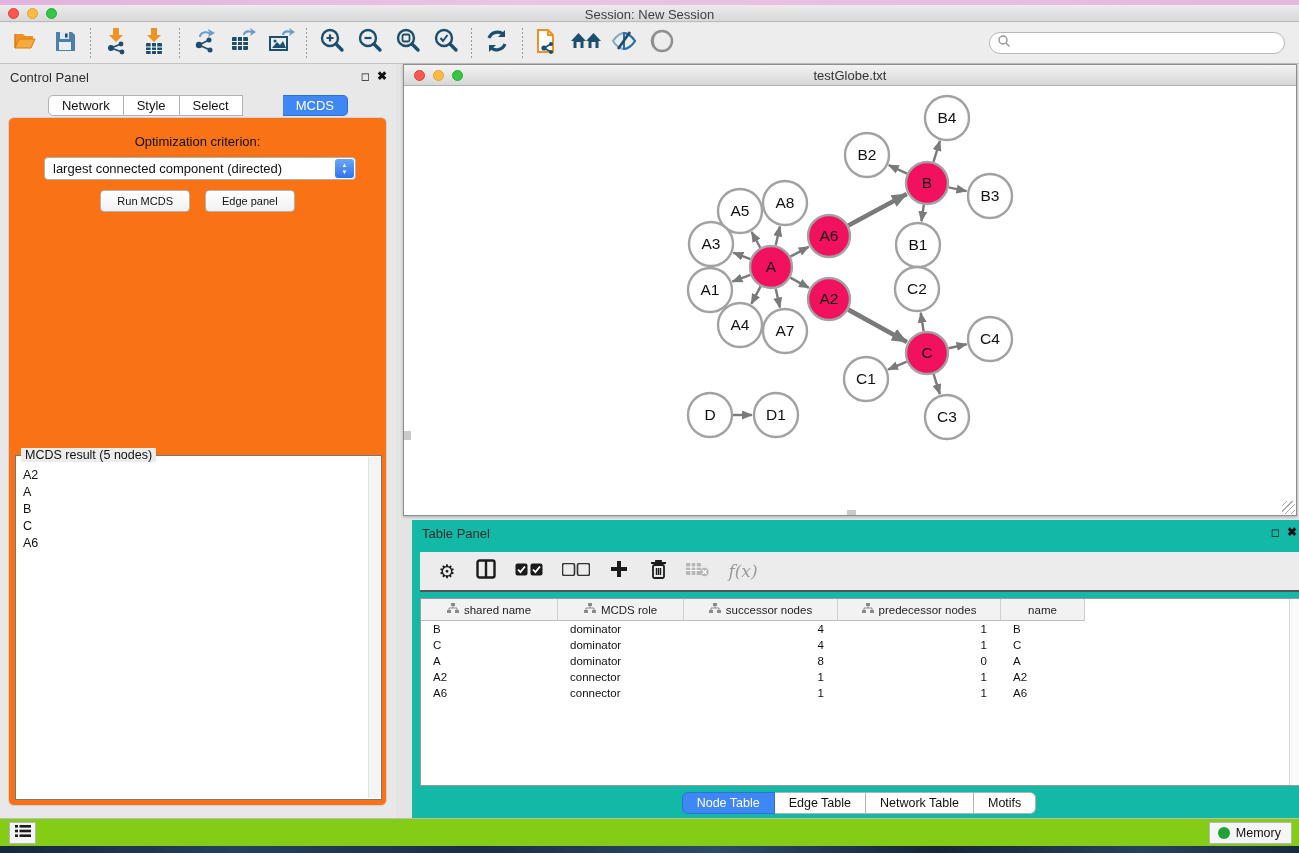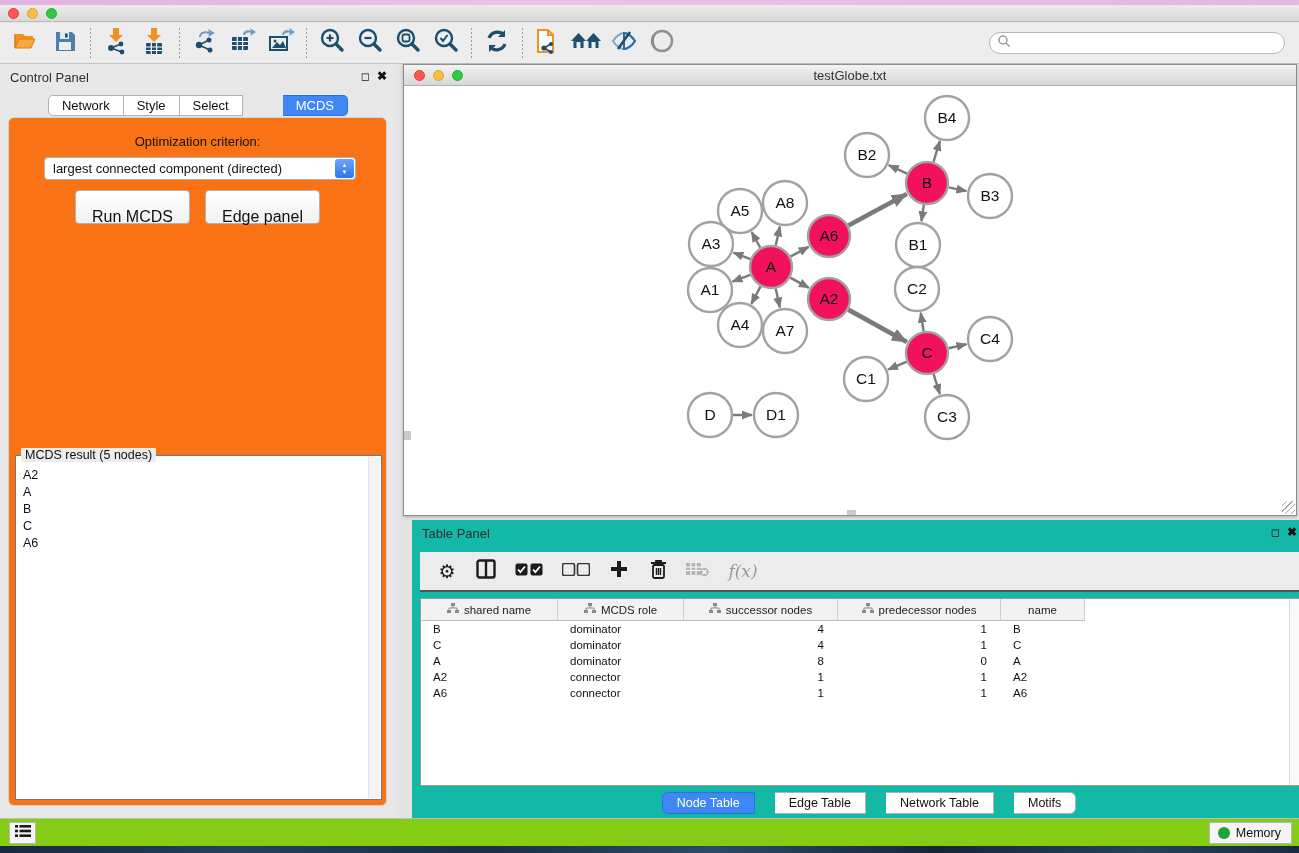--- a/index.html
+++ b/index.html
@@ -49,21 +49,21 @@
   .cp-body { position:absolute; left:8px; top:53px; width:379px; height:689px; background:#f97316;
     border:1px solid #d2d2d2; border-radius:6px; }
   .opt-label { position:absolute; left:0; width:100%; top:16px; text-align:center; font-size:13px; color:#111; }
   .dropdown { position:absolute; left:35px; top:39px; width:312px; height:23px; background:#fff;
     border:1px solid #b2b2b2; border-radius:4px; display:flex; align-items:center; }
   .dropdown .dd-text { flex:1; font-size:13px; color:#111; padding-left:8px; white-space:nowrap; overflow:hidden; }
   .dd-spin { width:19px; height:19px; margin-right:1px; border-radius:3px;
     background:linear-gradient(#6aa6f8,#2f74ec); display:flex; flex-direction:column; align-items:center; justify-content:center; gap:1px; }
   .dd-spin span { color:#fff; font-size:6px; line-height:6px; }
   .btn-row { position:absolute; left:0; top:72px; width:100%; display:flex; justify-content:center; gap:15px; }
-  .pbtn { height:22px; padding:16px 16px; font-size:16px; line-height:20px; color:#111;
+  .pbtn { height:22px; padding:0 16px; font-size:11px; line-height:20px; color:#111;
     background:linear-gradient(#ffffff,#f1f1f1); border:1px solid #b2b2b2; border-radius:4px; }
   .result-box { position:absolute; left:6px; top:337px; width:367px; height:345px; background:#fff;
     border:1px solid #777; }
   .result-legend { position:absolute; top:-8px; left:5px; background:#ececec; padding:0 4px; font-size:12.5px; color:#111; }
   .result-list { position:absolute; left:2px; top:10px; right:14px; bottom:2px; overflow:hidden; }
   .result-item { font-size:12.5px; color:#111; padding:1.5px 0 1.5px 5px; }
   .result-scroll { position:absolute; right:1px; top:1px; width:12px; bottom:1px; background:#f4f4f4; border-left:1px solid #e2e2e2; }
 
   
   .netwin { position:absolute; left:403px; top:0; width:894px; height:452px; background:#fff;
@@ -85,21 +85,21 @@
   .table-wrap { position:absolute; left:8px; top:78px; width:880px; height:188px; background:#fff;
     border:1px solid #9a9a9a; overflow:hidden; }
   .thead { display:flex; height:22px; }
   .th { background:#f2f2f2; border-right:1px solid #cfcfcf; border-bottom:1px solid #bdbdbd; display:flex;
     align-items:center; justify-content:center; gap:5px; font-size:11.5px; color:#222; }
   .tr { display:flex; height:16px; align-items:center; }
   .td { font-size:11.5px; color:#111; white-space:nowrap; }
   .tscroll { position:absolute; top:0; right:0; width:10px; height:100%; background:#fafafa; border-left:1px solid #d8d8d8; }
   .bottom-tabs { position:absolute; left:0; top:272px; width:100%; display:flex; justify-content:center; }
   .bt { height:22px; padding:0 14px; font-size:12.5px; line-height:21px; background:#fff; color:#111;
-    border:1px solid #b2b2b2; border-left:none;margin-left:20px; }
+    border:1px solid #b2b2b2; border-left:none; }
   .bt:first-child { border-left:1px solid #b2b2b2; border-radius:6px 0 0 6px; }
   .bt:last-child { border-radius:0 6px 6px 0; }
   .bt.sel { background:#3f87f5; border-color:#2f6fd8; color:#fff; }
 
   
   .statusbar { position:absolute; left:0; top:818px; width:100%; height:28px; background:#84cc16;
     border-top:1px solid #bdbdbd; }
   .sb-left { position:absolute; left:9px; top:3px; width:27px; height:22px; background:#f5f5f5;
     border:1px solid #b5b5b5; display:flex; align-items:center; justify-content:center; }
   .memory-btn { position:absolute; right:7px; top:3px; height:22px; padding:0 10px 0 8px; background:#f5f5f5;
@@ -111,20 +111,21 @@
 
 <div class="stage">
   <div class="wall-top"></div>
 
   <div class="titlebar">
     <div class="lights">
       <div class="light red"></div>
       <div class="light yellow"></div>
       <div class="light green"></div>
     </div>
+    <div class="title-text">Session: New Session</div>
   </div>
 
   <div class="toolbar">
     <div class="tb-btn">
       <span><svg width="28" height="24" viewBox="0 0 28 24">
             <path d="M2 5h8l2 2h8v3H6l-4 9z" fill="#ef9221"></path>
             <path d="M2 5v14l4-9h16l-4 9H2z" fill="#f5a93f" stroke="#d97f14" stroke-width="1"></path>
           </svg></span>
     </div>
     <div class="tb-btn">

